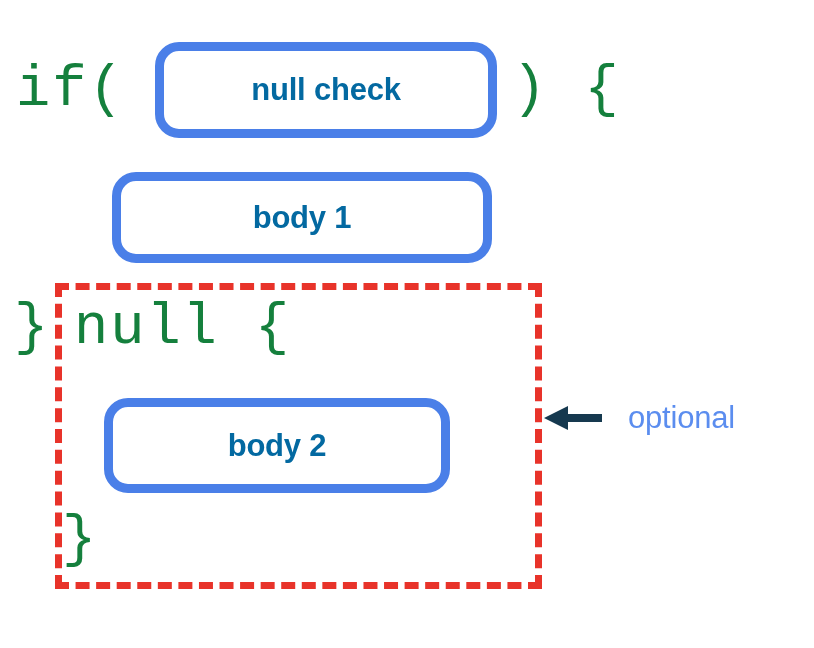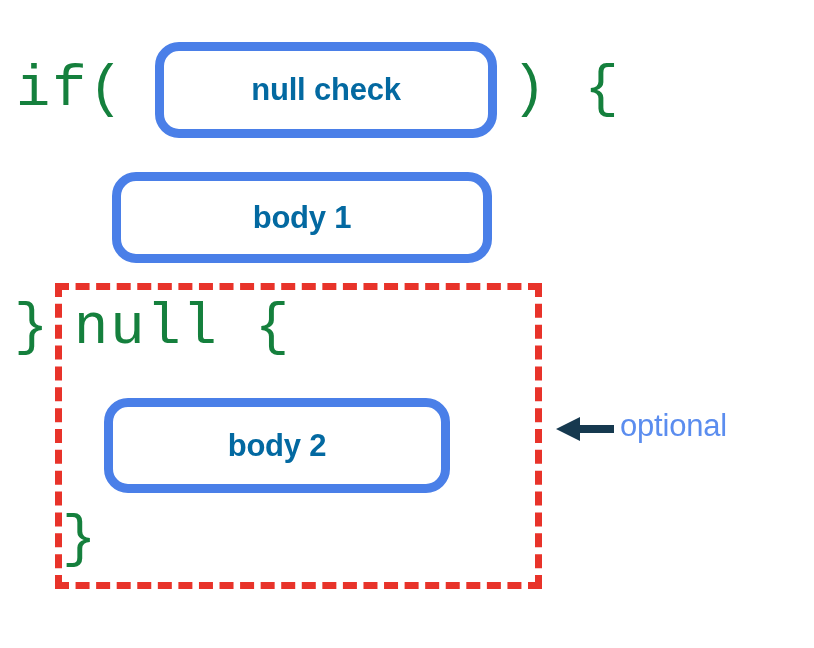--- a/index.html
+++ b/index.html
@@ -67,27 +67,27 @@
     width: 487px;
     height: 306px;
     border: 7px dashed #e8332a;
     background: transparent;
     pointer-events: none;
   }
 
   
   #optional-annotation {
     position: absolute;
-    left: 554px;
+    left: 542px;
     top: 392px;
     width: 250px;
     height: 52px;
     display: flex;
-    align-items: flex-end;
-    gap: 4px;
+    align-items: center;
+    gap: 24px;
   }
   #arrow-left-icon { flex: 0 0 auto; display: block; }
   #optional-label {
     font-family: "Liberation Sans", sans-serif;
     font-size: 31px;
     font-weight: 400;
     color: #5b8def;
     white-space: nowrap;
     letter-spacing: -0.2px;
   }

